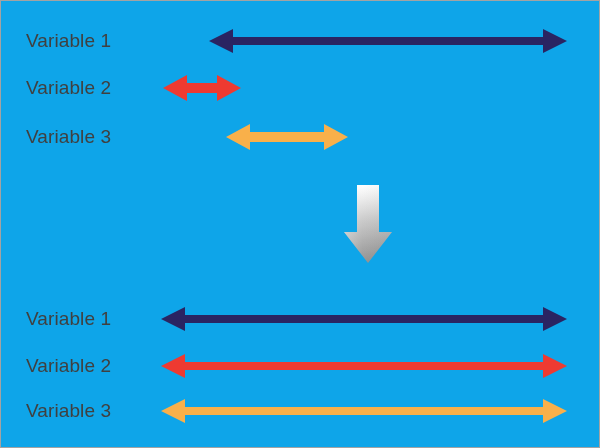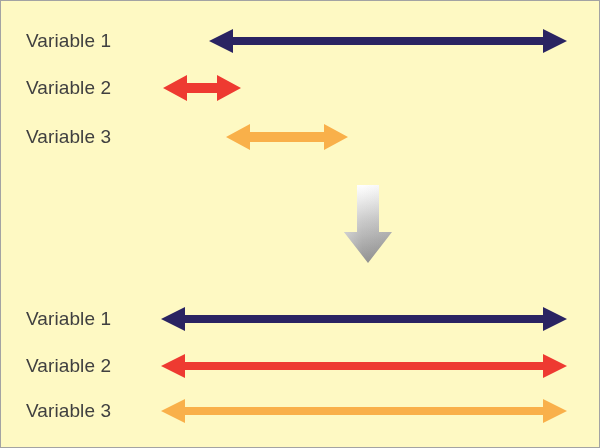--- a/index.html
+++ b/index.html
@@ -8,21 +8,21 @@
     padding: 0;
     background: #ffffff;
   }
   body {
     font-family: "Liberation Sans", sans-serif;
   }
   #canvas {
     position: relative;
     width: 600px;
     height: 448px;
-    background: #fef9c3;
+    background: #0ea5e9;
     box-sizing: border-box;
     border: 1px solid #a3a3a3;
     overflow: hidden;
     padding-left: 16px;
   }
   .panel {
     position: absolute;
     left: 0;
     top: 0;
     width: 600px;

